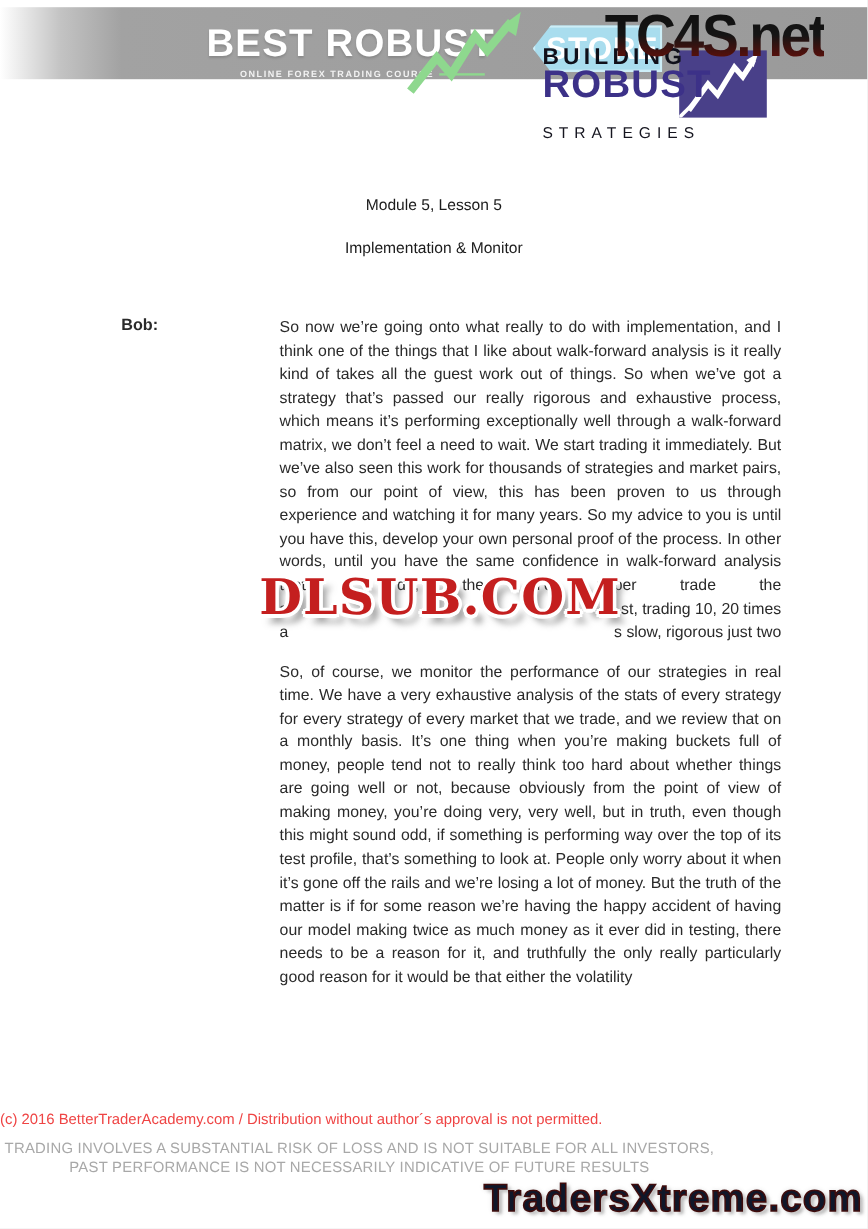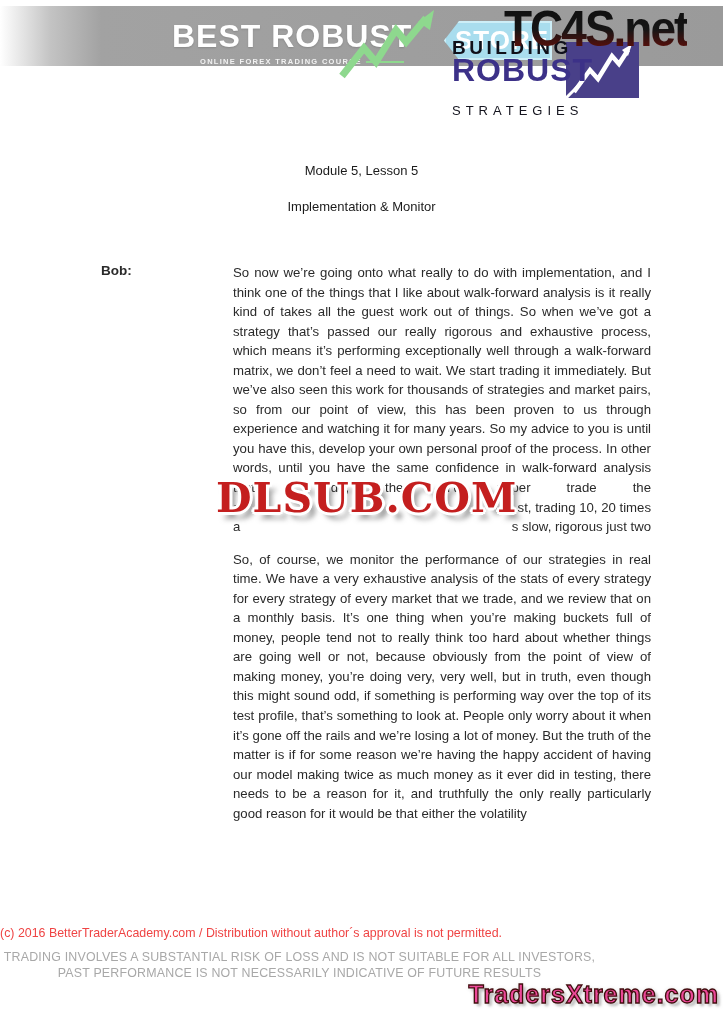--- a/index.html
+++ b/index.html
@@ -81,22 +81,22 @@
       6px 7px 5px rgba(90,90,90,0.55);
   }
   .para2 { margin-top:13px !important; }
 
   
   .pagenum { position:absolute; left:0; top:895px; width:710px; text-align:center; font-size:13.5px; color:#1f1f1f; }
   .copyright { position:absolute; left:0; top:926px; width:723px; text-align:left; font-size:12.4px; color:#ef4444; }
   .disclaimer { position:absolute; left:0; top:950px; width:599px; text-align:center; font-size:12.4px; color:#a8a8a8; line-height:15.5px; letter-spacing:0.2px; }
   .tx-watermark {
     position:absolute; right:4px; top:980px; z-index:4;
-    font-size:25px; font-weight:bold; letter-spacing:1px;
-    color:#ec4899; -webkit-text-stroke:1.3px #3f0c0c;
+    font-size:32px; font-weight:bold; letter-spacing:1px;
+    color:#0f172a; -webkit-text-stroke:1.3px #3f0c0c;
     text-shadow:0 0 4px rgba(215,215,215,0.95), 3px 3px 3px rgba(130,130,130,0.6);
     white-space:nowrap;
   }
 </style>
 </head>
 <body>
 
 <div class="page">
 
   <div class="banner">

